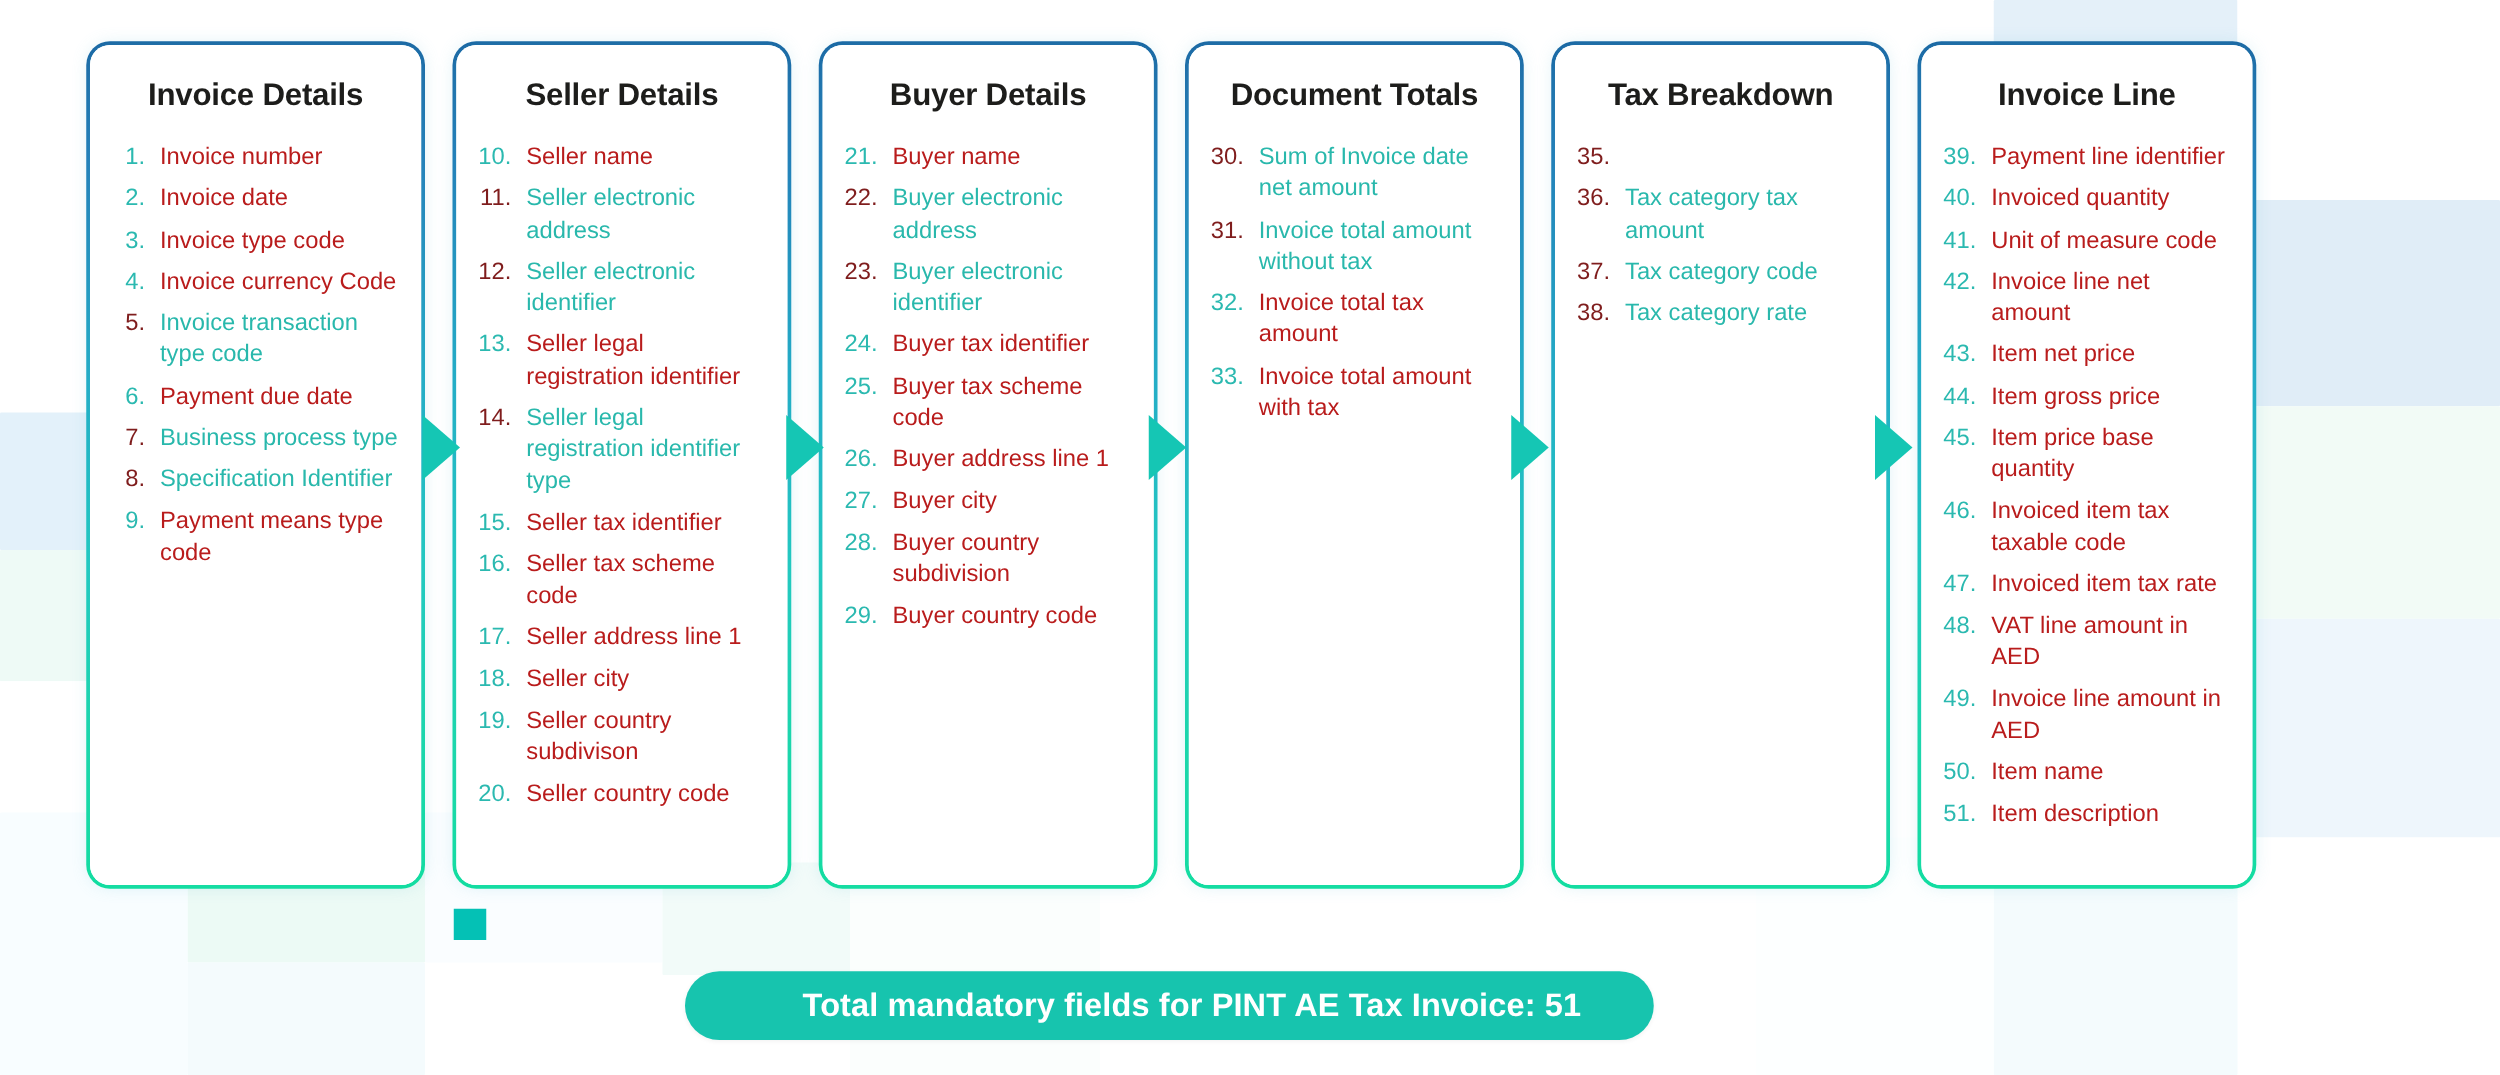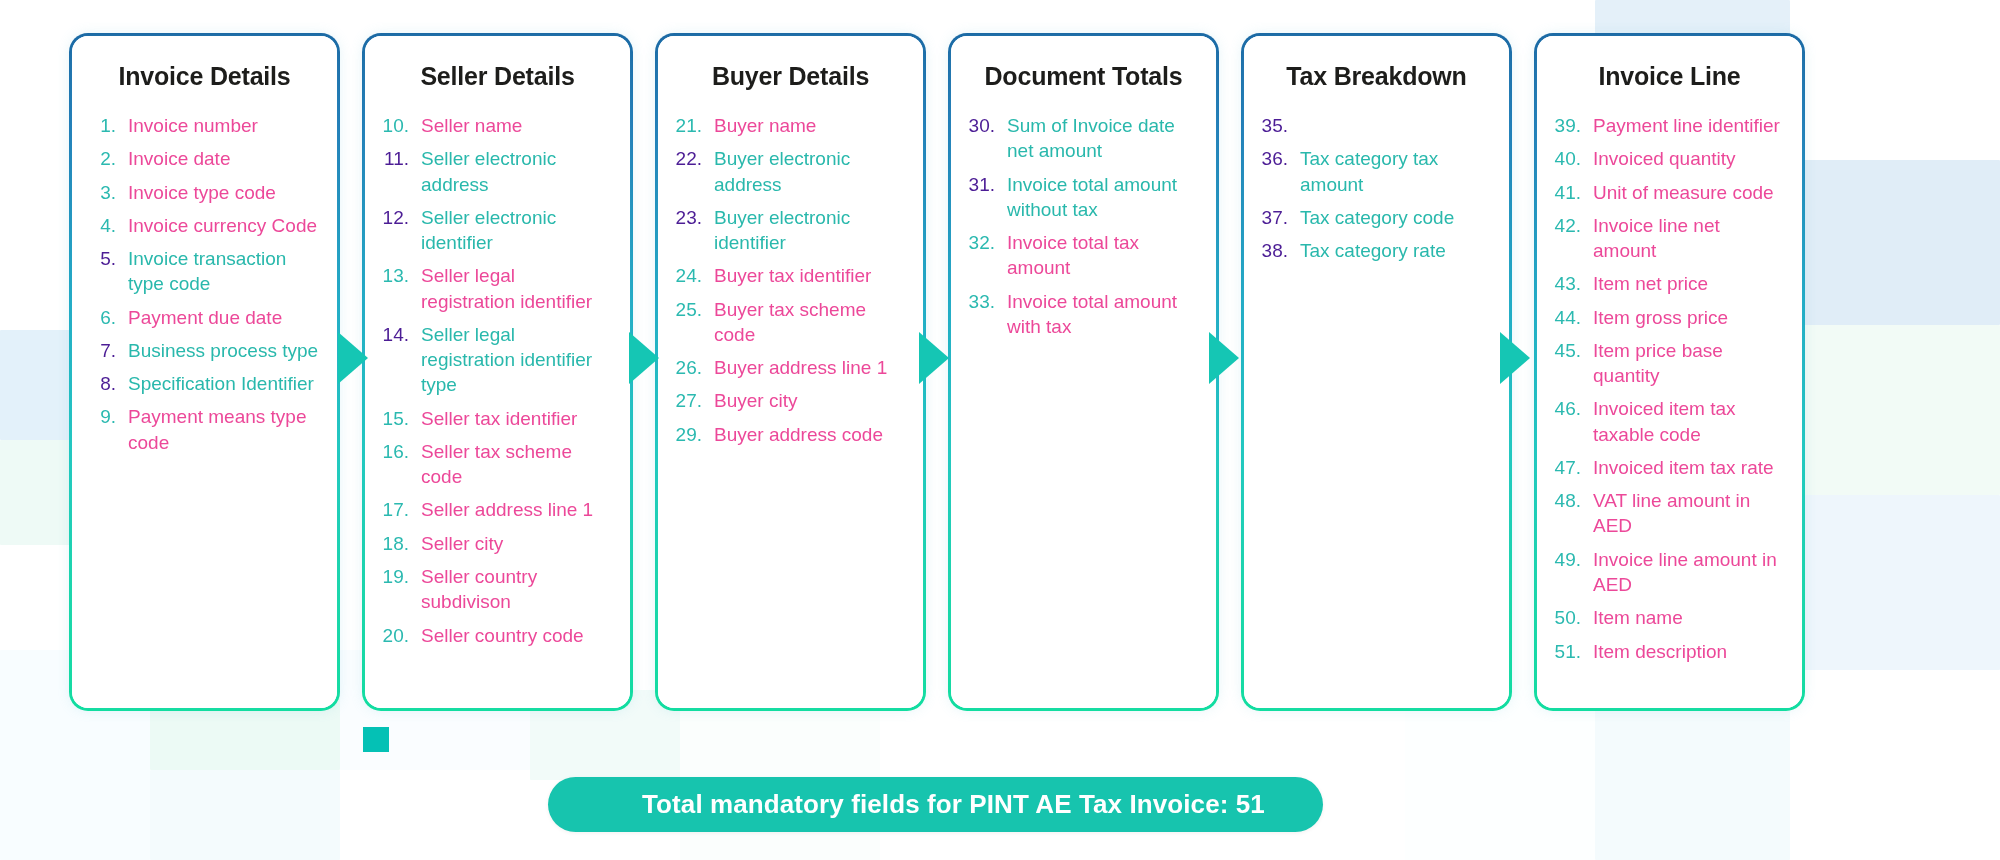--- a/index.html
+++ b/index.html
@@ -107,24 +107,24 @@
     width: 40px;
     text-align: right;
     padding-right: 12px;
     font-size: 19px;
     color: #2bb9b0;
   }
 
   .field-label {
     flex: 1 1 auto;
     font-size: 19px;
-    color: #ec4899;
+    color: #b91c1c;
   }
   .field-label.highlight { color: #29b8ac; }
-  .field-num.highlight   { color: #4c1d95; }
+  .field-num.highlight   { color: #7f1d1d; }
 
   
   .arrow {
     position: absolute;
     width: 0;
     height: 0;
     border-top: 26px solid transparent;
     border-bottom: 26px solid transparent;
     border-left: 30px solid #15c6b4;
     z-index: 6;
@@ -314,22 +314,26 @@
           </li>
           <li class="field-item">
             <span class="field-num">26.</span>
             <span class="field-label">Buyer address line 1</span>
           </li>
           <li class="field-item">
             <span class="field-num">27.</span>
             <span class="field-label">Buyer city</span>
           </li>
           <li class="field-item">
+            <span class="field-num">28.</span>
+            <span class="field-label">Buyer country subdivision</span>
+          </li>
+          <li class="field-item">
             <span class="field-num">29.</span>
-            <span class="field-label">Buyer address code</span>
+            <span class="field-label">Buyer country code</span>
           </li>
         </ul>
       </div>
       <div class="card">
         <div class="card-title">Document Totals</div>
         <ul class="field-list">
           <li class="field-item">
             <span class="field-num highlight">30.</span>
             <span class="field-label highlight">Sum of Invoice date net amount</span>
           </li>

